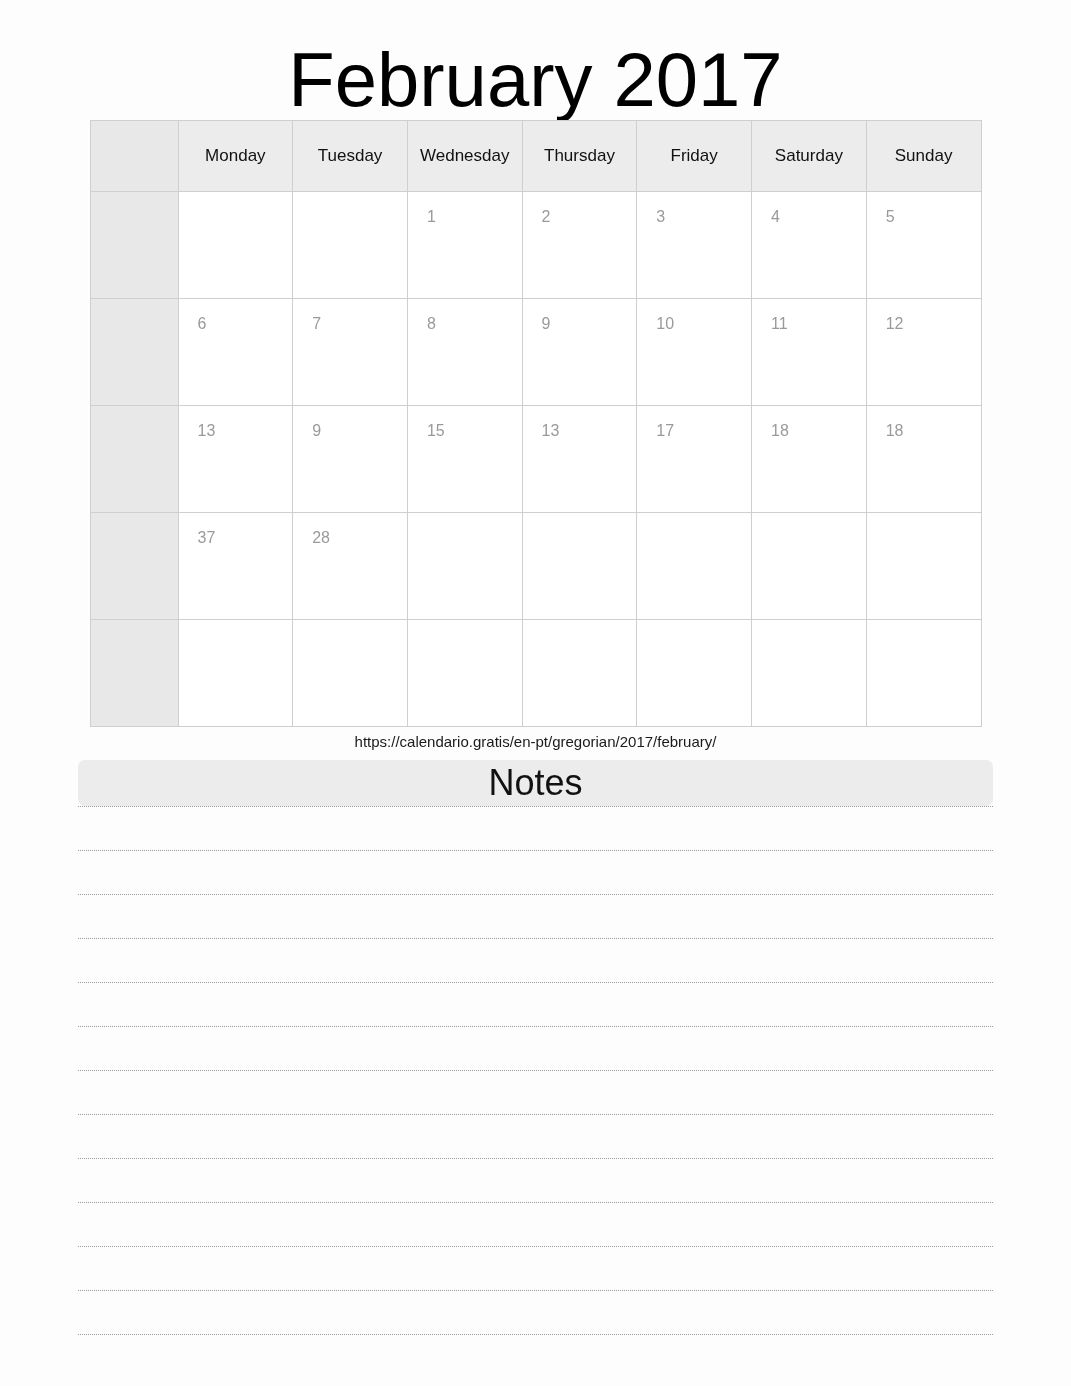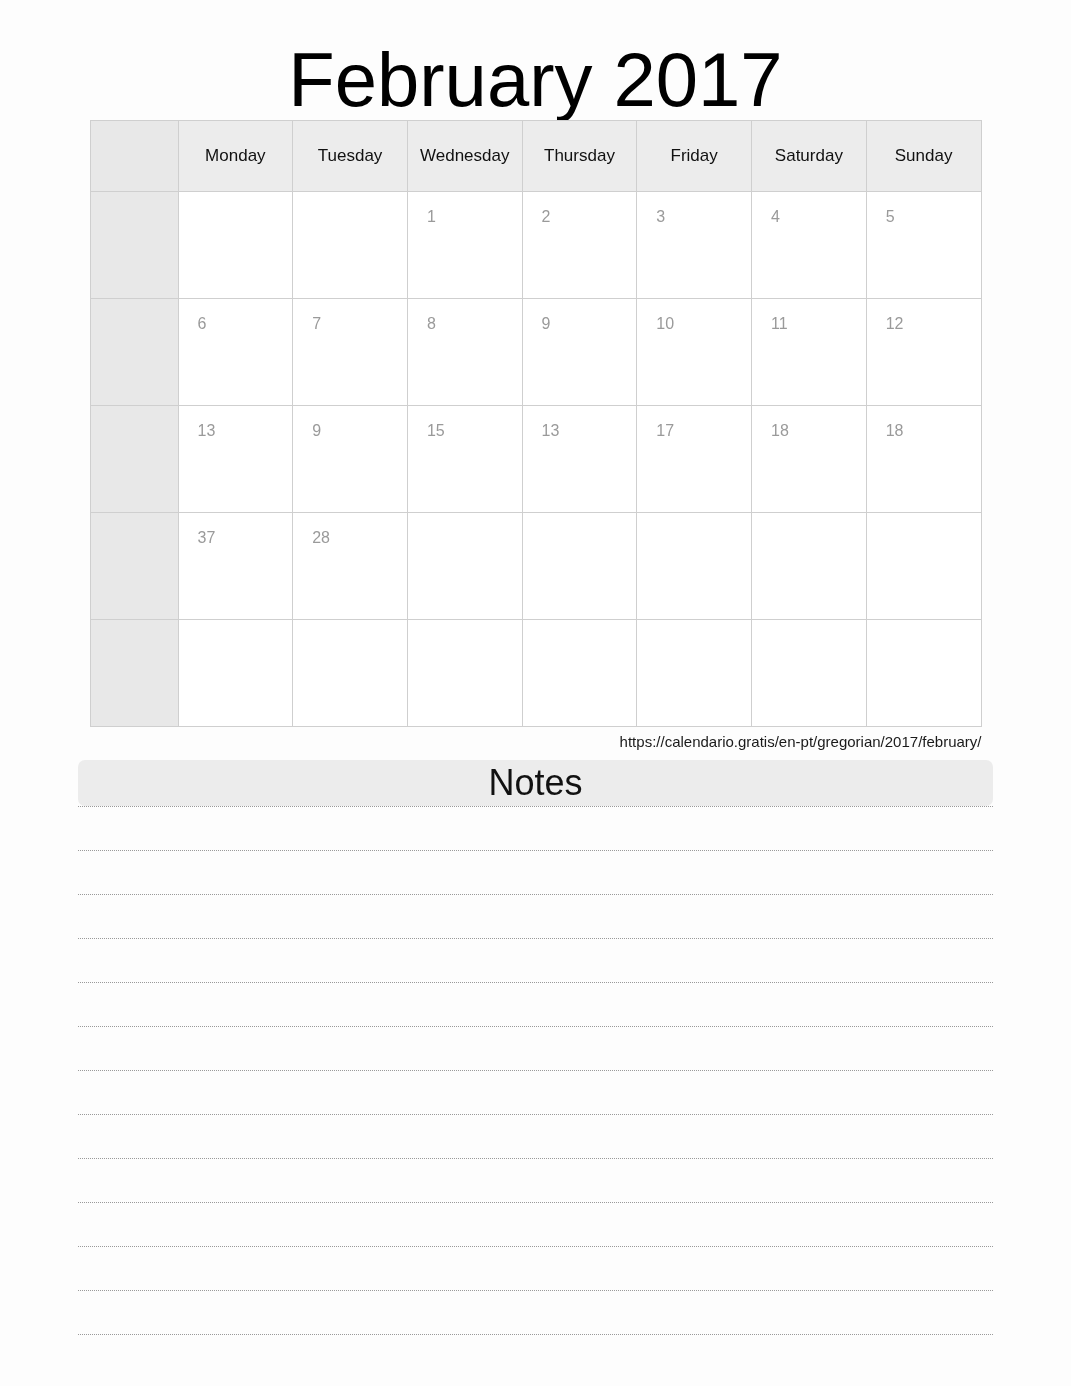--- a/index.html
+++ b/index.html
@@ -81,21 +81,21 @@
   td.wkcell {
     background: #e8e8e8;
   }
 
   
   .url {
     width: 892px;
     margin: 6px auto 0 auto;
     font-size: 15px;
     color: #1a1a1a;
-    text-align: right;
+    text-align: center;
     letter-spacing: 0px;
   }
 
   
   .notes-wrap {
     width: 915px;
     margin: 10px auto 0 auto;
   }
   .notes-header {
     background: #ececec;

